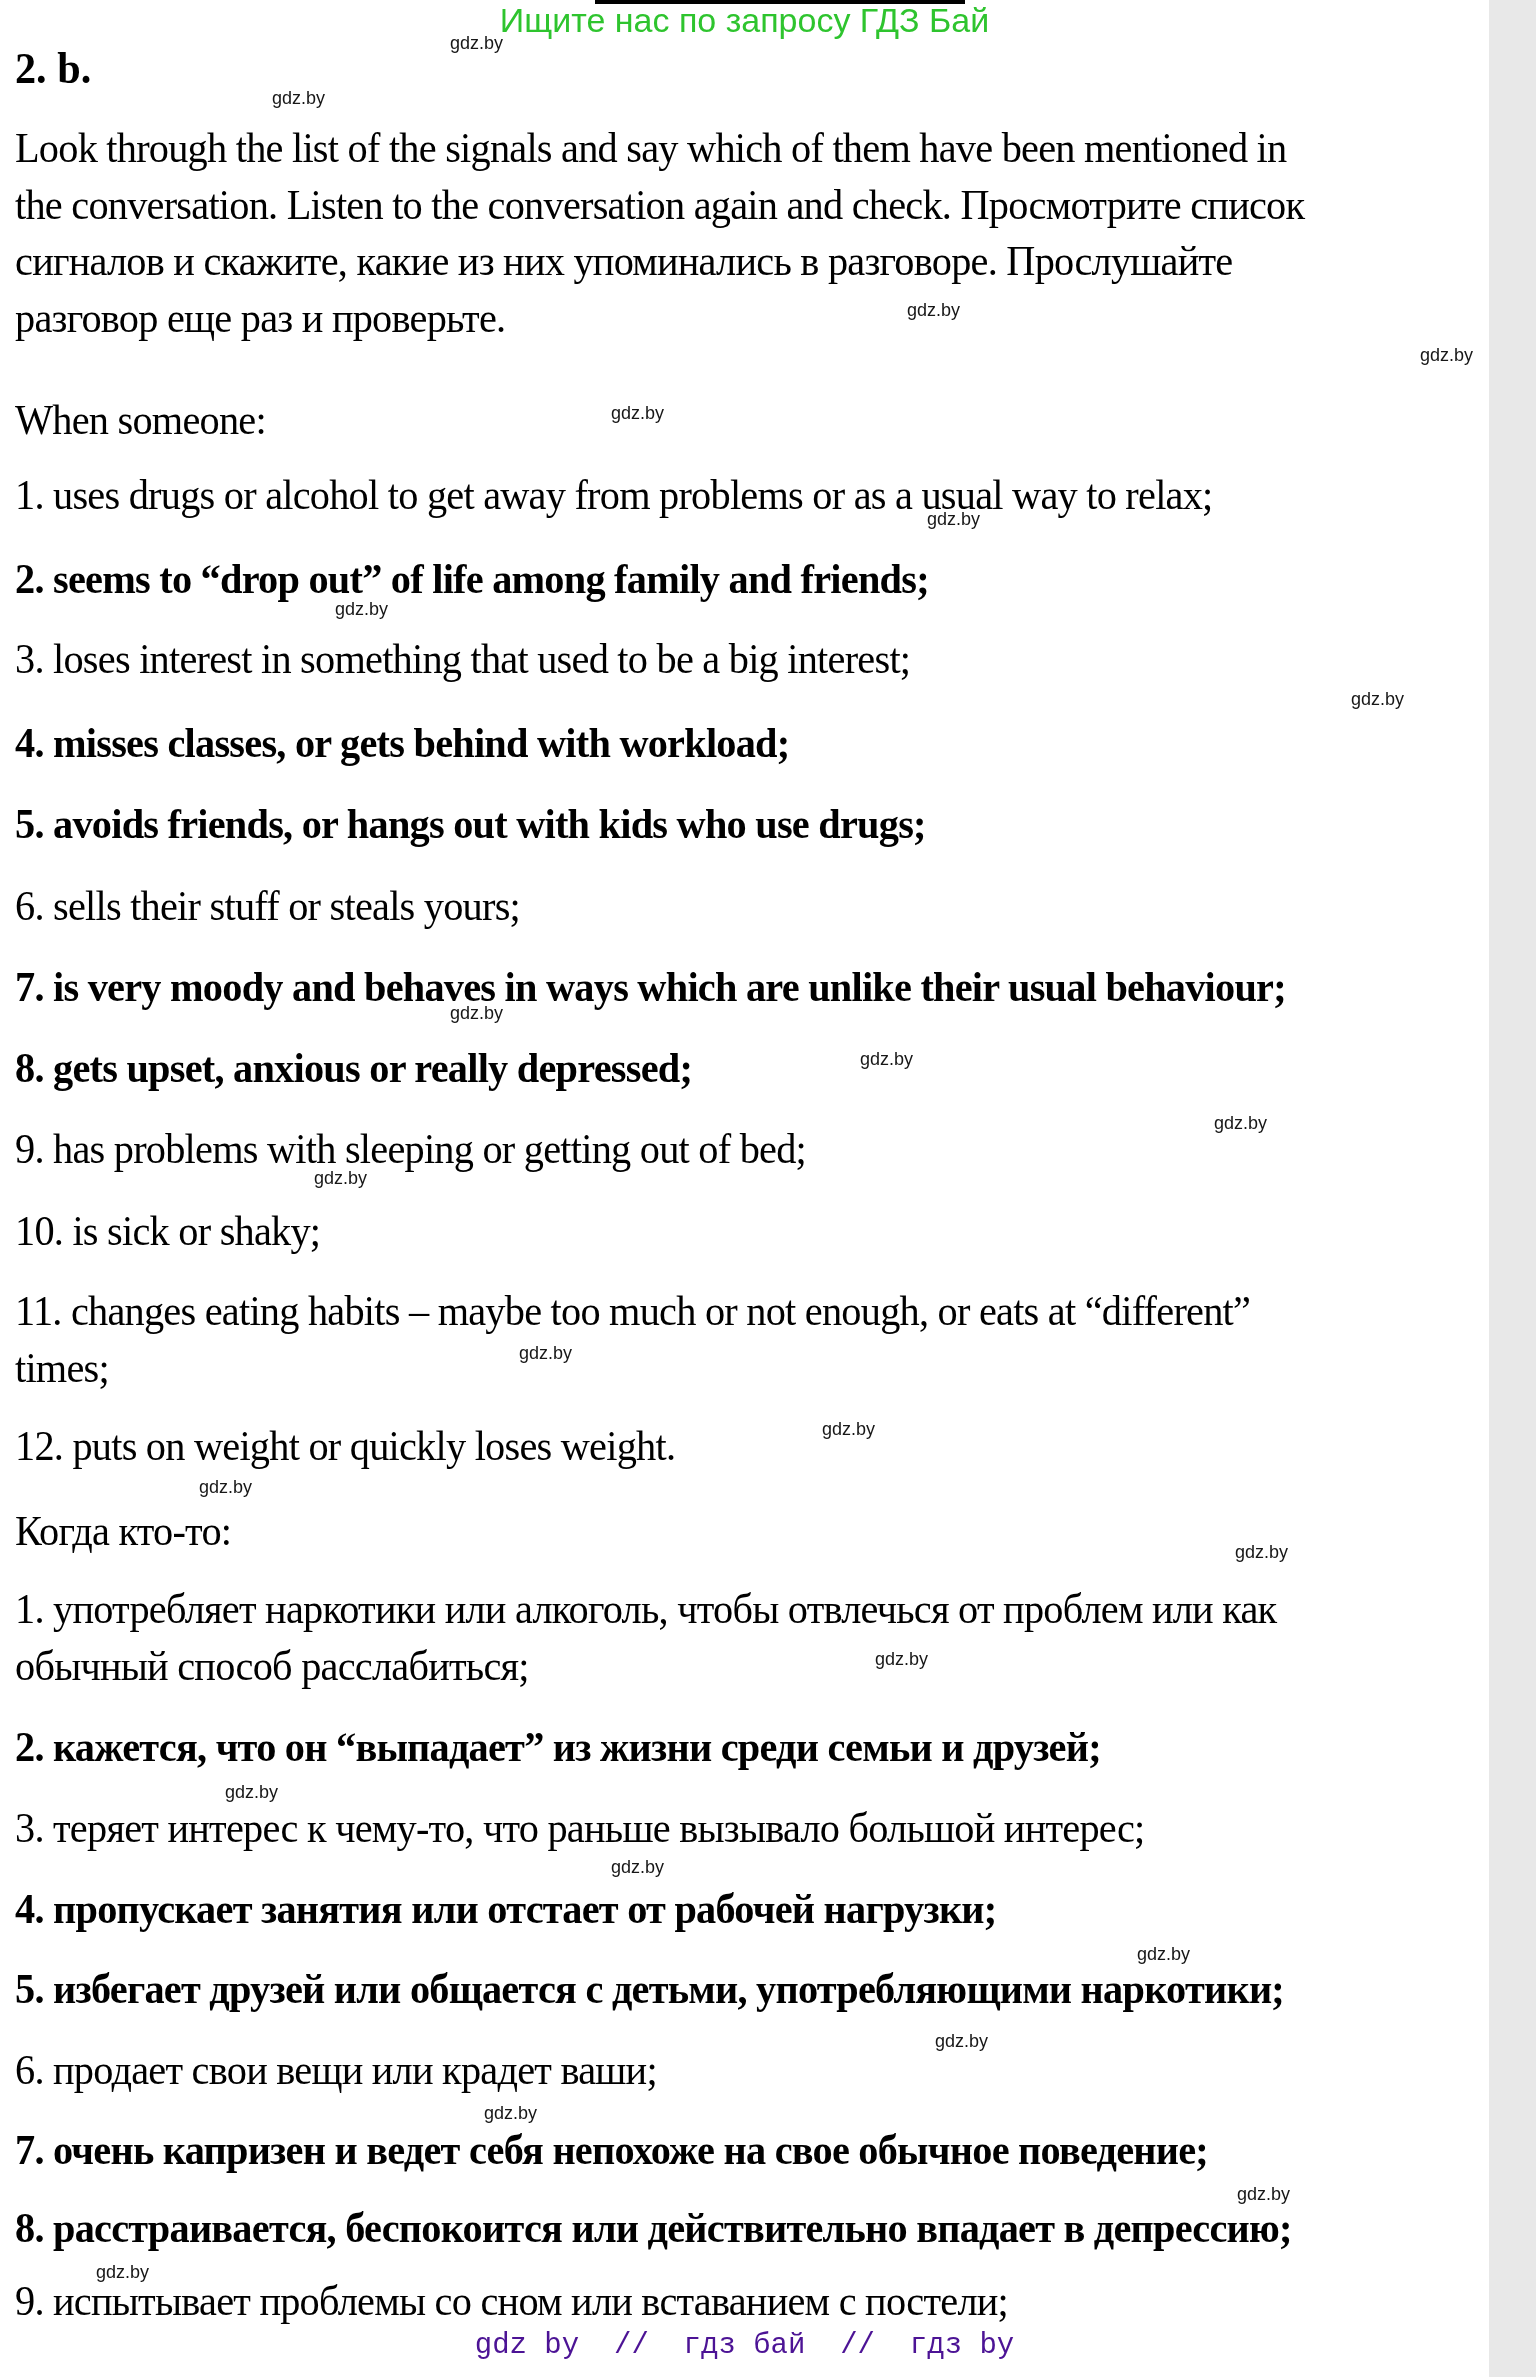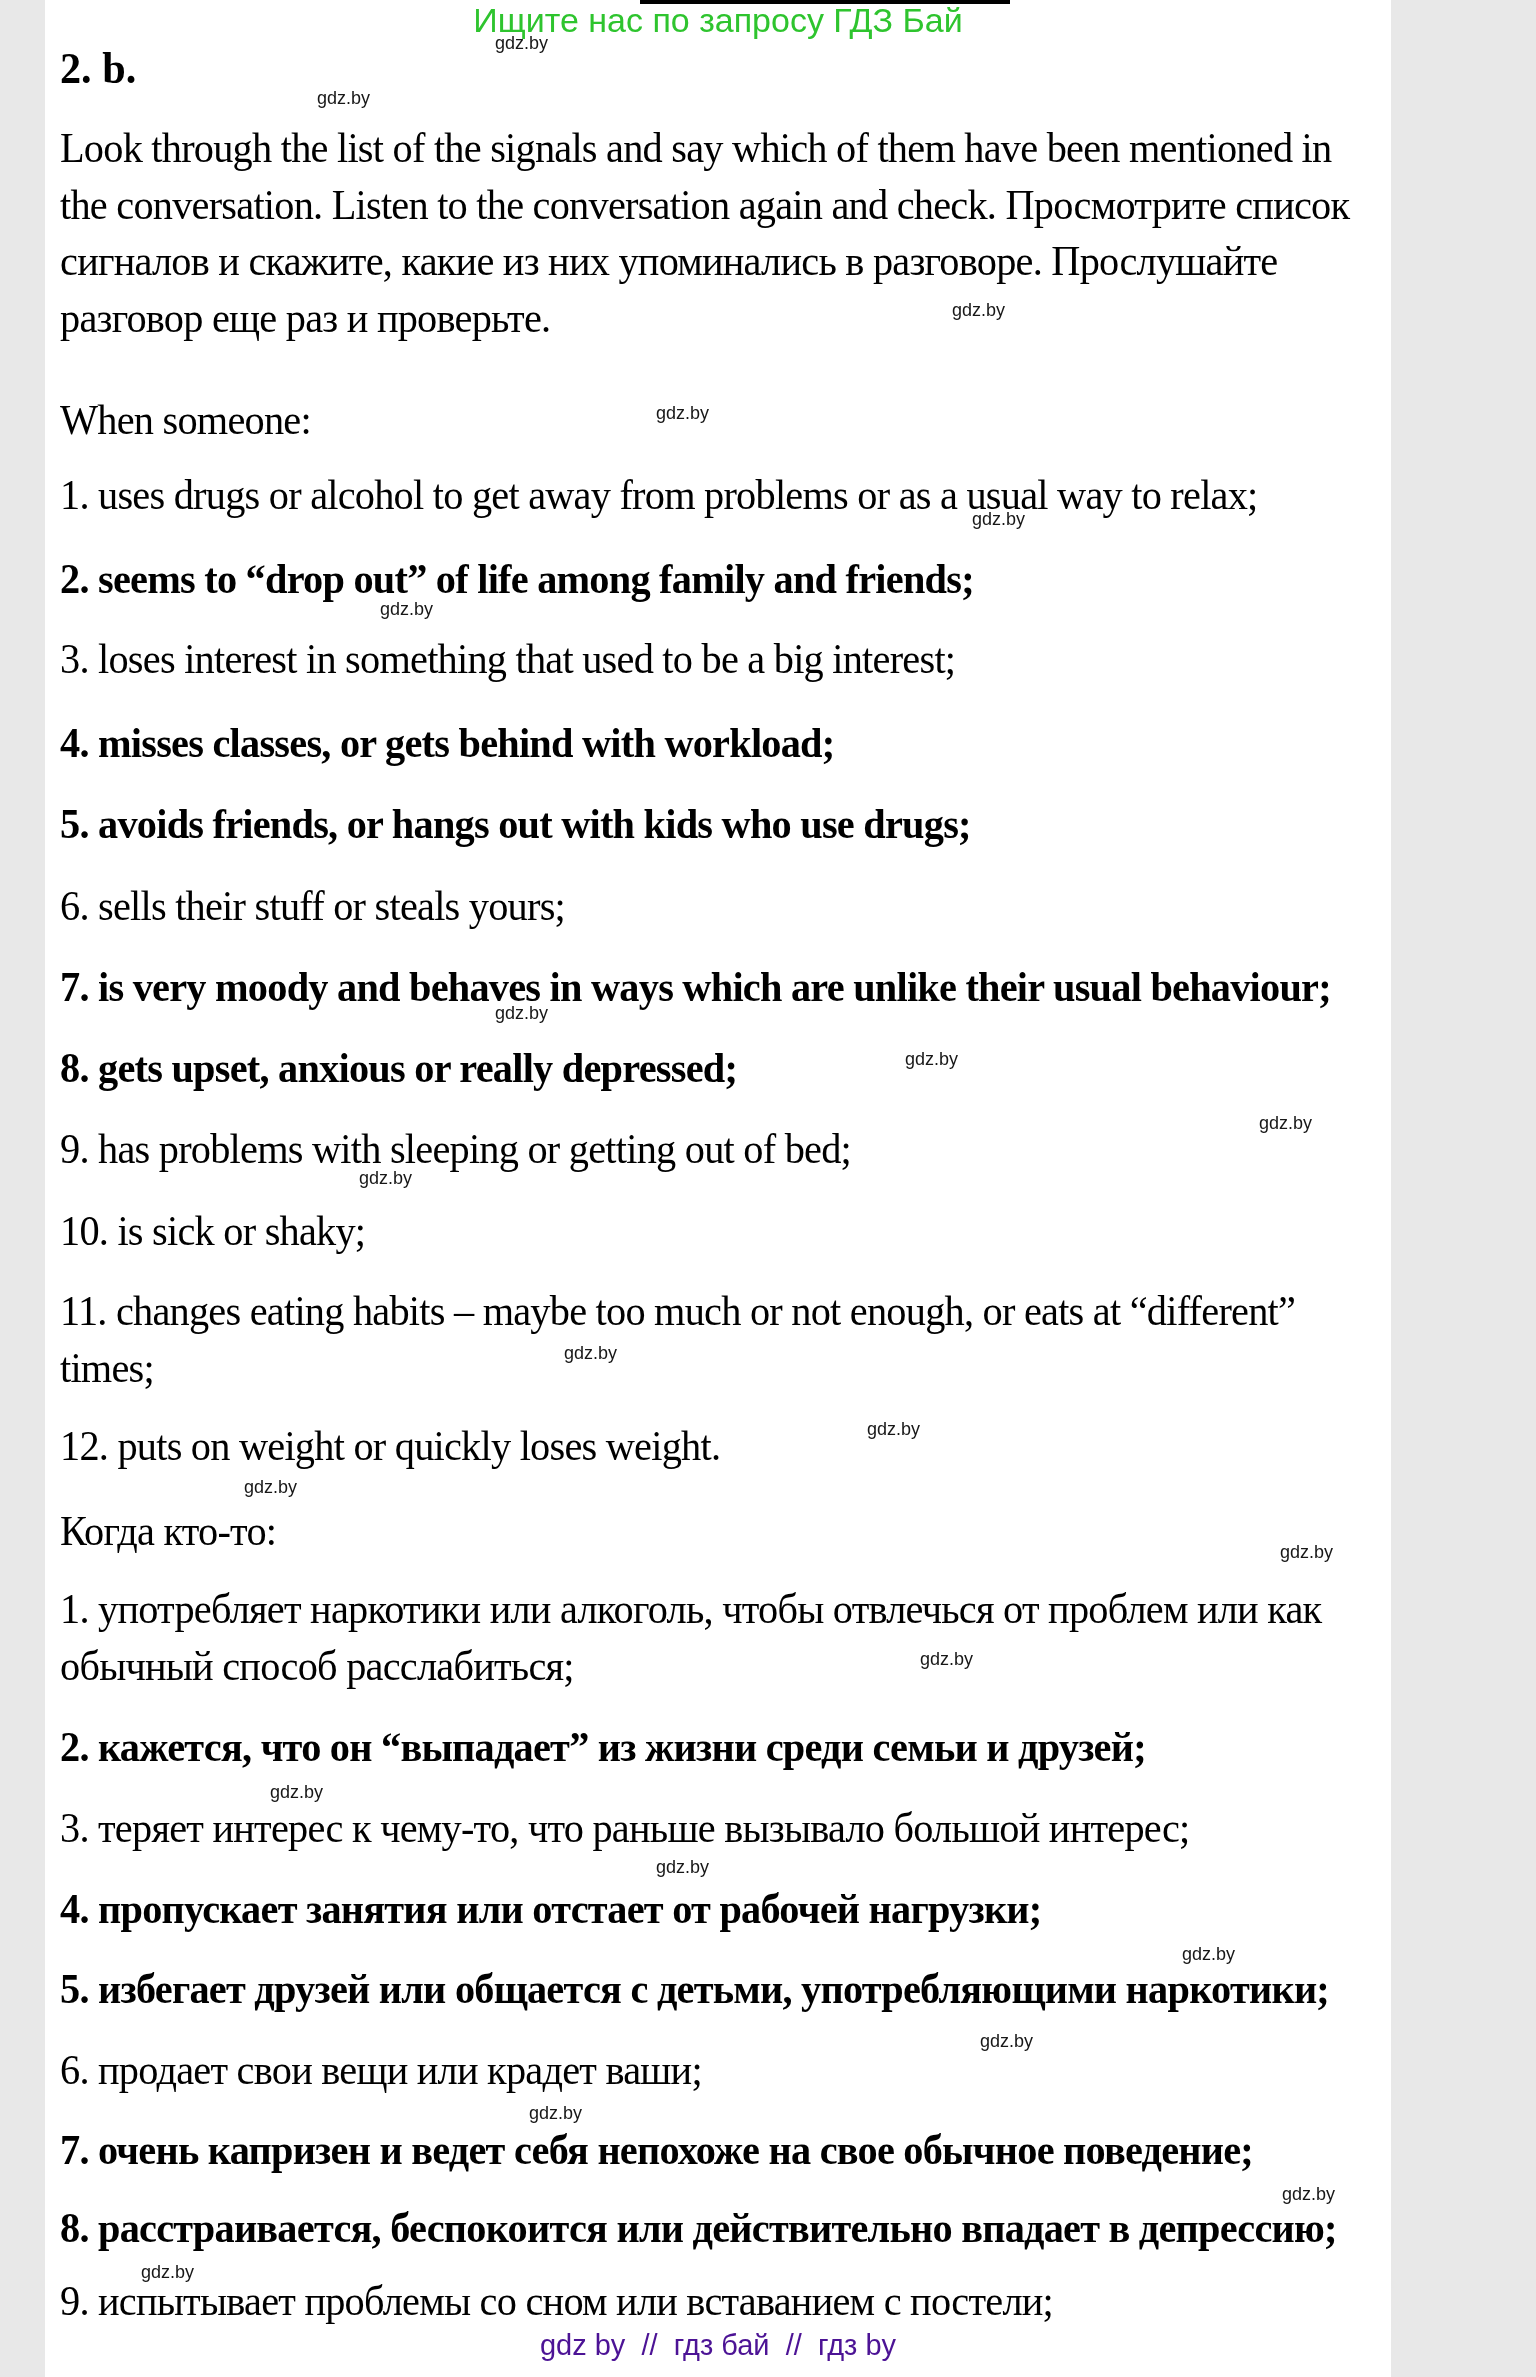--- a/index.html
+++ b/index.html
@@ -1,23 +1,22 @@
 <!DOCTYPE html>
 <html style="font-size:12.2px"><head>
 <meta charset="utf-8">
 <style>
   html,body{margin:0;padding:0;background:#e8e8e8;}
   .page{
     position:relative;
-    width:1346px;height:2377px;
+    width:1489px;height:2377px;
     background:#ffffff;
     overflow:hidden;
     font-family:"Liberation Serif", serif;
     color:#000;
-    margin-left:45px;
   }
   .tline{
     position:absolute;
     left:15.3px;
     font-size:42px;
     line-height:1.15;
     letter-spacing:-0.8px;
     white-space:nowrap;
     transform:scaleX(.96);
     transform-origin:left top;
@@ -29,21 +28,21 @@
     font-family:"Liberation Sans", sans-serif;
     font-size:34px;line-height:1.0;white-space:nowrap;
   }
   .wm{
     position:absolute;
     font-family:"Liberation Sans", sans-serif;
     font-size:18px;color:#171717;line-height:1;white-space:nowrap;
   }
   .footer{
     position:absolute;top:2331px;left:50%;transform:translateX(-50%);
-    font-family:Liberation Sans, sans-serif;
+    font-family:Liberation Mono, monospace;
     font-size:29px;line-height:1;white-space:pre;
   }
   .artifact{position:absolute;left:595px;top:0;width:370px;height:3.8px;background:#000;}
 </style>
 </head>
 <body>
 
 <div class="page">
 
   <div class="artifact"></div>

